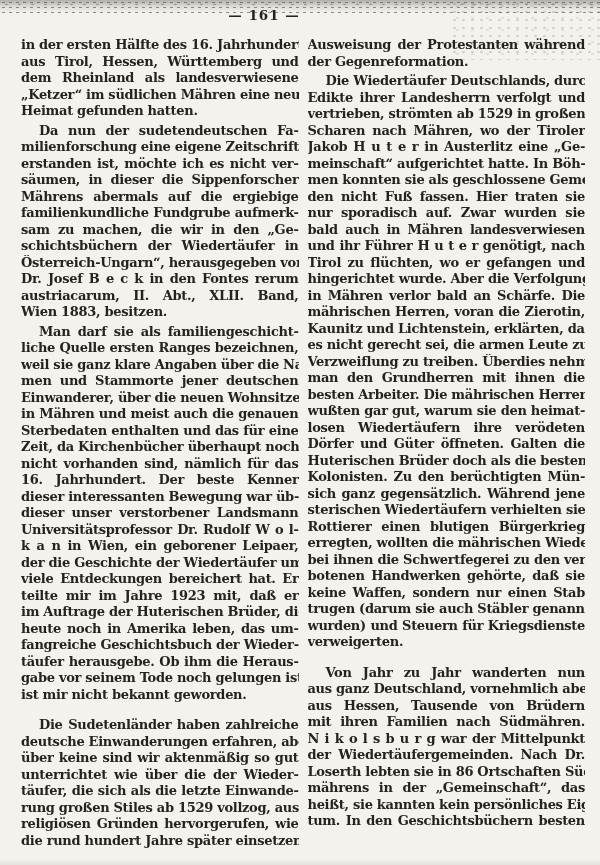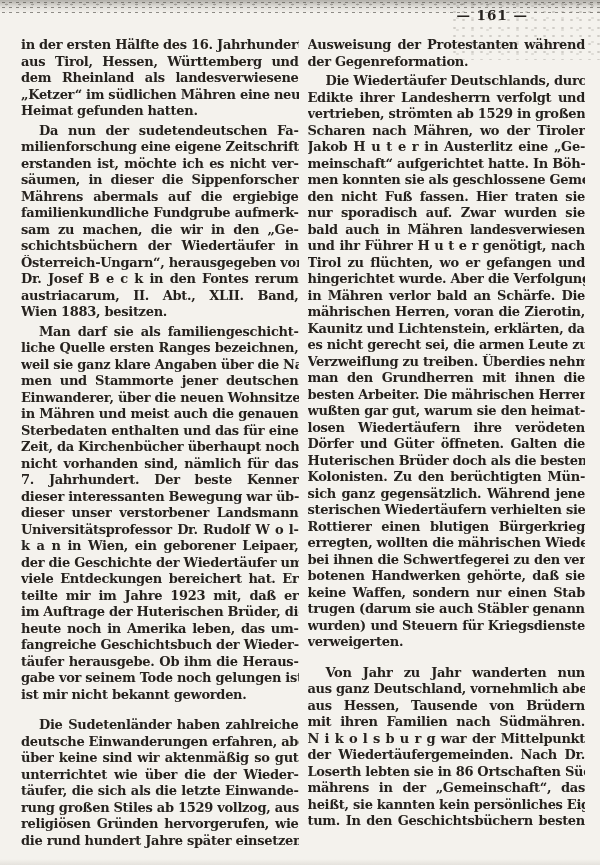--- a/index.html
+++ b/index.html
@@ -26,21 +26,21 @@
     background-image:
       radial-gradient(rgba(90,86,78,0.30) 1px, transparent 1.5px),
       radial-gradient(rgba(90,86,78,0.18) 1px, transparent 1.8px);
     background-size: 9px 8px, 15px 12px;
     opacity: 0.8;
     filter: blur(0.3px);
     pointer-events: none;
   }
   .page-number {
     position: absolute; top: 7px; left: 0; width: 528px;
-    text-align: right;
+    text-align: center;
     font-size: 13.5px; font-weight: bold;
     letter-spacing: 1px;
   }
   .columns {
     position: absolute; top: 37px; left: 21px; right: 15px;
     display: flex; gap: 9px;
   }
   .column { flex: 1 1 0; min-width: 0; }
   .para { margin: 0 0 3px 0; }
   .para:last-child { margin-bottom: 0; margin-top: 14px; }
@@ -95,21 +95,21 @@
       <div class="para">
         <div class="line indent">Man darf sie als familiengeschicht-</div>
         <div class="line">liche Quelle ersten Ranges bezeichnen,</div>
         <div class="line">weil sie ganz klare Angaben über die Na-</div>
         <div class="line">men und Stammorte jener deutschen</div>
         <div class="line">Einwanderer, über die neuen Wohnsitze</div>
         <div class="line">in Mähren und meist auch die genauen</div>
         <div class="line">Sterbedaten enthalten und das für eine</div>
         <div class="line">Zeit, da Kirchenbücher überhaupt noch</div>
         <div class="line">nicht vorhanden sind, nämlich für das</div>
-        <div class="line">7. Jahrhundert. Der beste Kenner</div>
+        <div class="line">16. Jahrhundert. Der beste Kenner</div>
         <div class="line">dieser interessanten Bewegung war üb-</div>
         <div class="line">dieser unser verstorbener Landsmann</div>
         <div class="line">Universitätsprofessor Dr. Rudolf W o l-</div>
         <div class="line">k a n in Wien, ein geborener Leipaer,</div>
         <div class="line">der die Geschichte der Wiedertäufer um</div>
         <div class="line">viele Entdeckungen bereichert hat. Er</div>
         <div class="line">teilte mir im Jahre 1923 mit, daß er</div>
         <div class="line">im Auftrage der Huterischen Brüder, die</div>
         <div class="line">heute noch in Amerika leben, das um-</div>
         <div class="line">fangreiche Geschichtsbuch der Wieder-</div>

